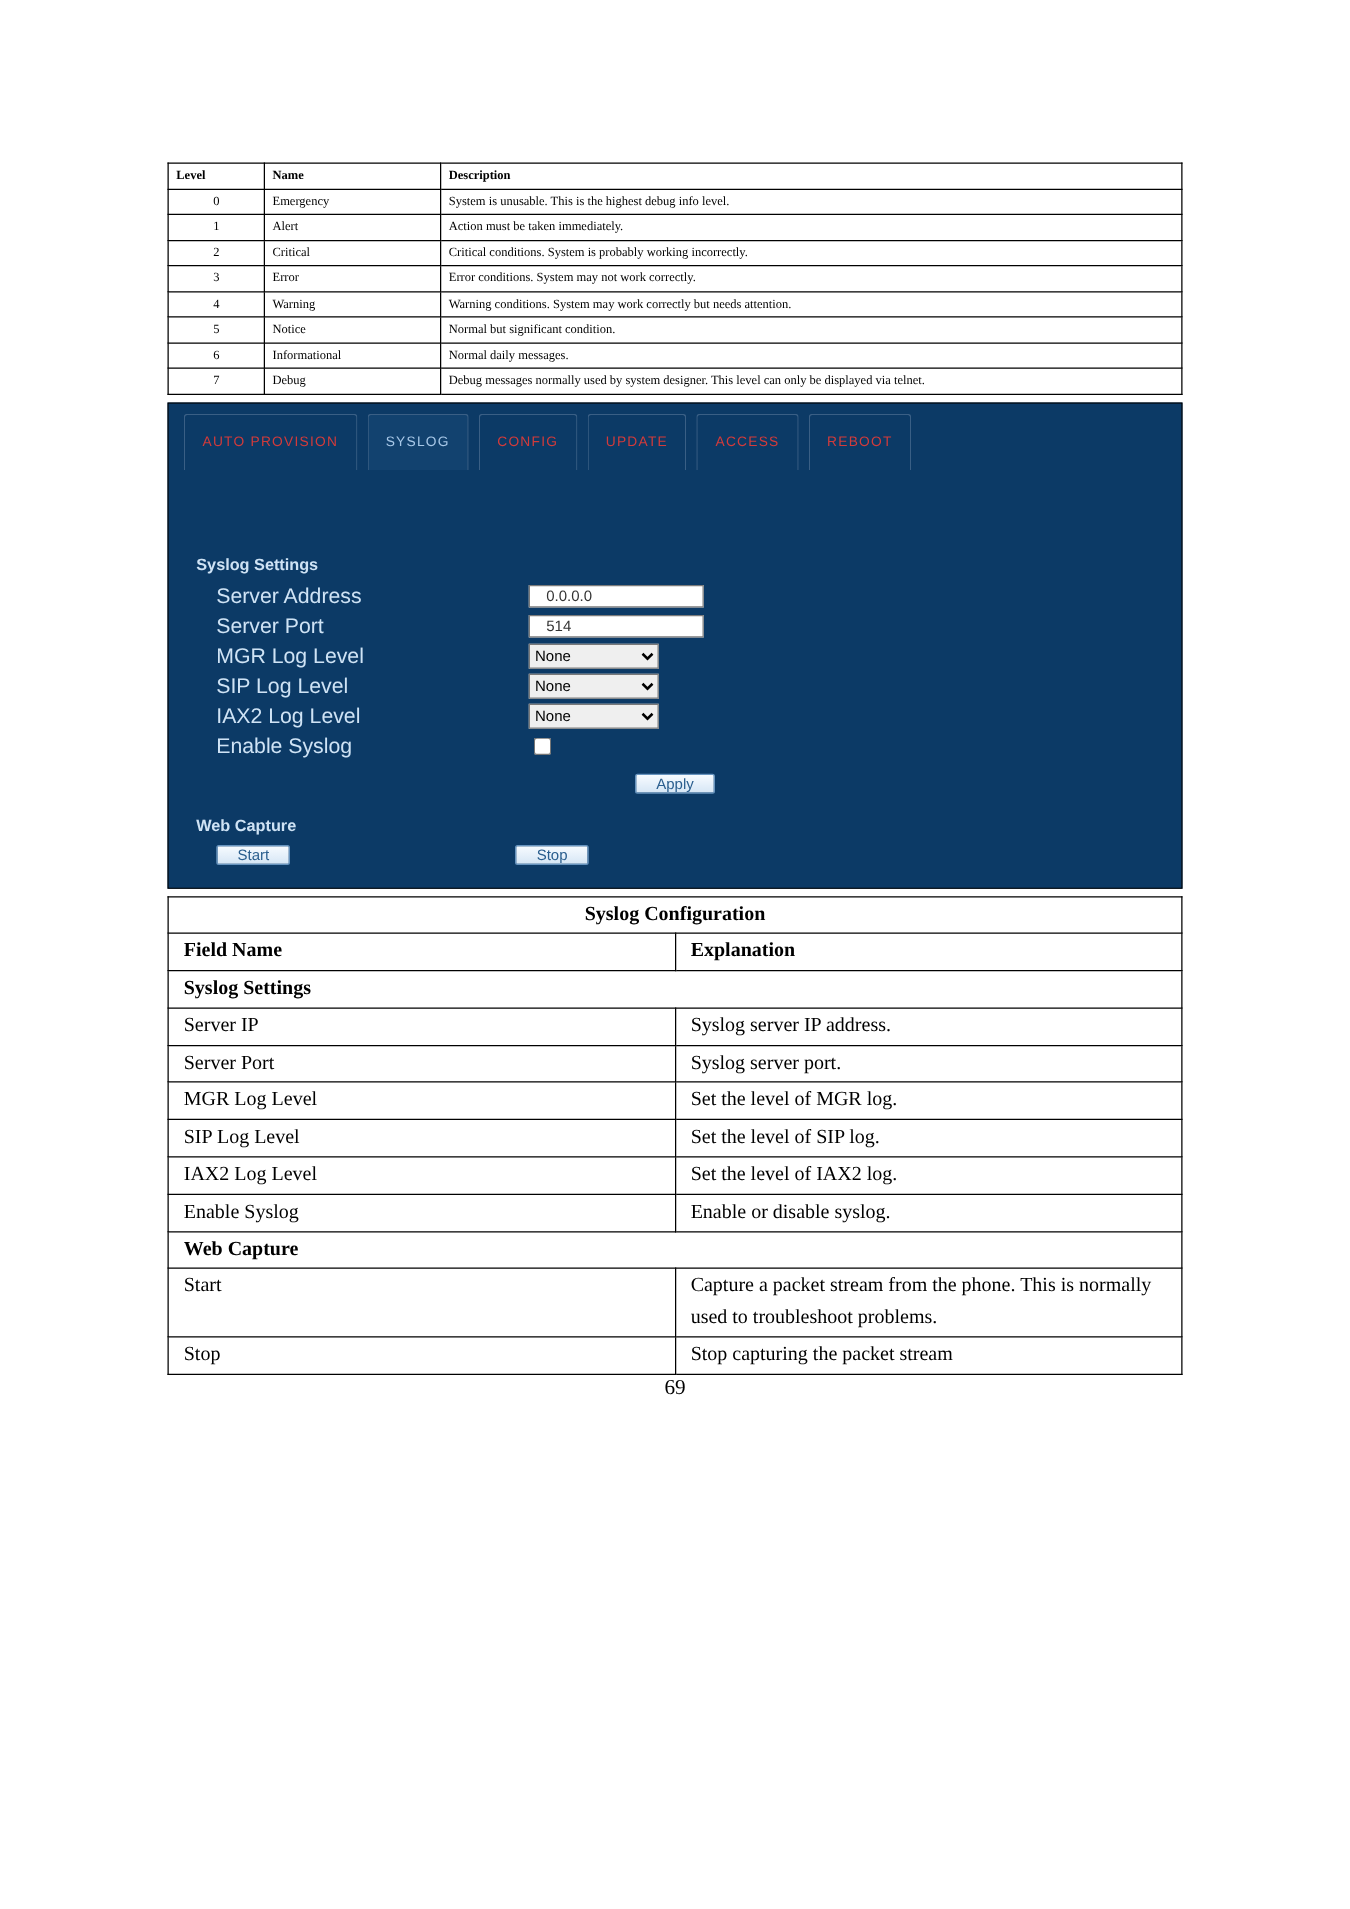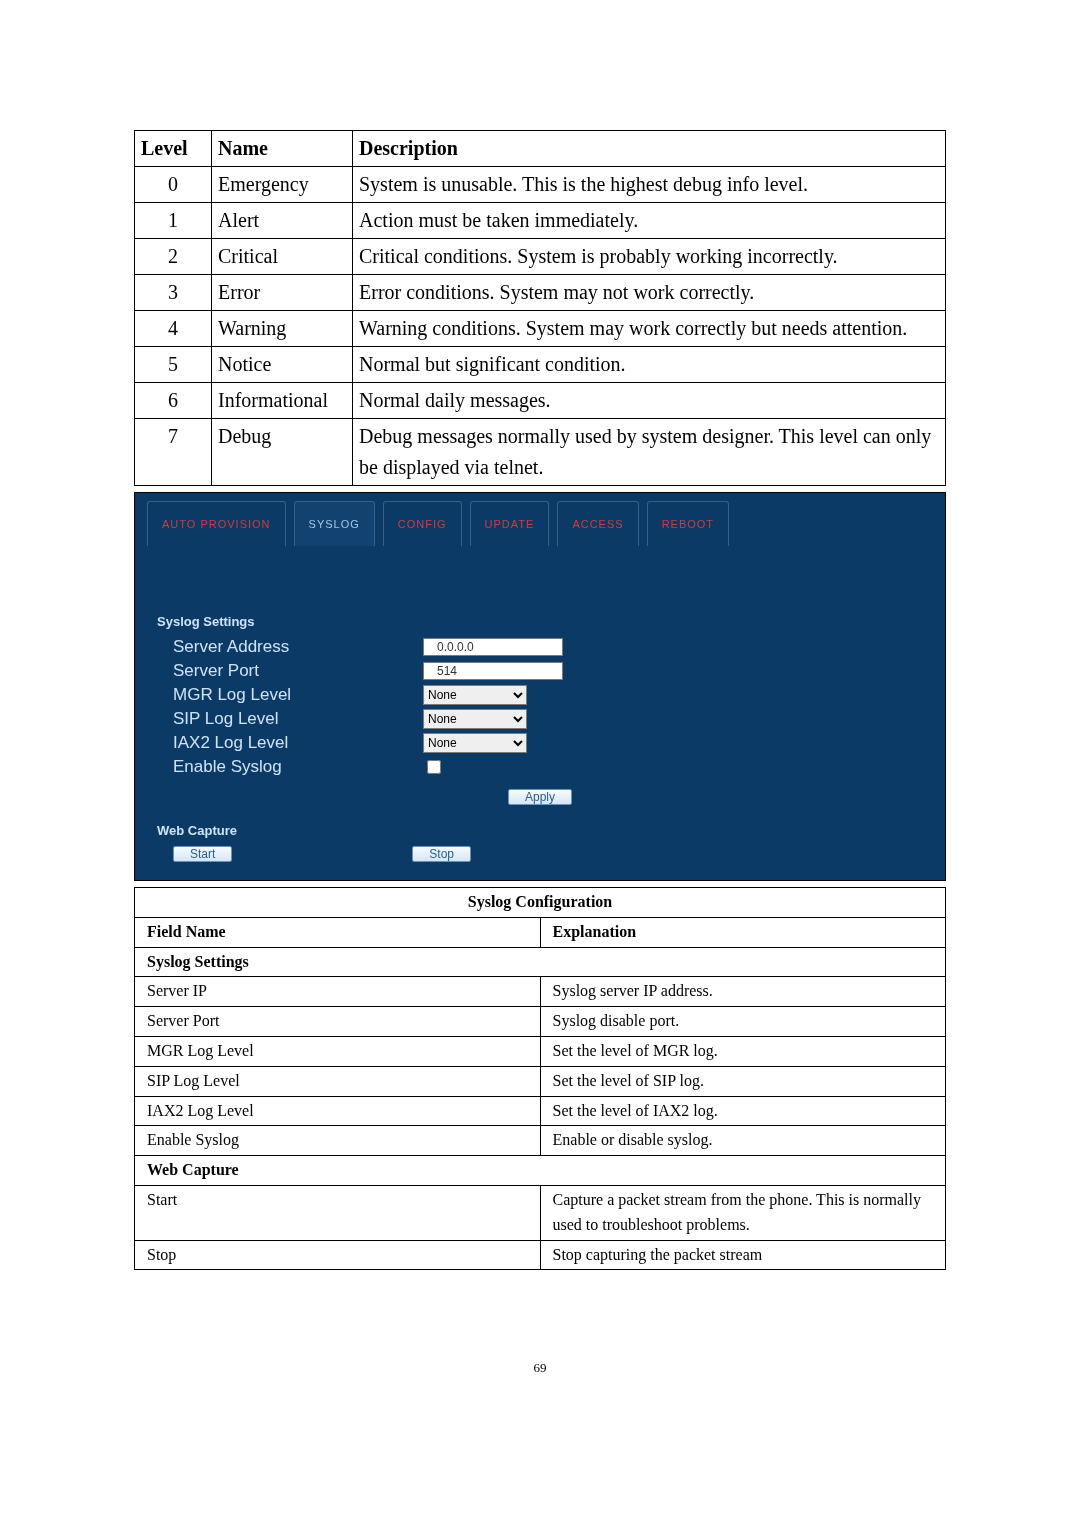--- a/index.html
+++ b/index.html
@@ -20,21 +20,21 @@
   
   table.doc {
     border-collapse: collapse;
     width: 100%;
     table-layout: fixed;
   }
   table.doc th, table.doc td {
     border: 1px solid #000;
     padding: 2px 6px;
     vertical-align: top;
-    font-size: 20px;
+    font-size: 10px;
     line-height: 1.55;
   }
   table.doc th {
     font-weight: bold;
     text-align: left;
   }
   .col-level { width: 64px; text-align: center; }
   td.col-level { text-align: center; }
   .col-name { width: 128px; }
   .col-desc { width: auto; }
@@ -133,22 +133,21 @@
     font-size: 16px;
     line-height: 1.55;
   }
   .t2-title { text-align: center; font-size: 20px; font-weight: bold; }
   .t2-field { width: 208px; }
   .t2-head { text-align: left; font-weight: bold; }
   .t2-section { font-weight: bold; }
 
   .page-num {
     text-align: center;
-    font-size: 13px;
-    margin-top: 90px;
+    font-size: 17px;
     color: #000;
   }
 </style>
 </head>
 <body>
 
 <div class="page">
 
   <table class="doc">
     <thead>
@@ -259,21 +258,21 @@
     <tr>
           <td colspan="2" class="t2-section">Syslog Settings</td>
         </tr>
 
     <tr>
           <td class="t2-field">Server IP</td>
           <td>Syslog server IP address.</td>
         </tr>
     <tr>
           <td class="t2-field">Server Port</td>
-          <td>Syslog disable port.</td>
+          <td>Syslog server port.</td>
         </tr>
     <tr>
           <td class="t2-field">MGR Log Level</td>
           <td>Set the level of MGR log.</td>
         </tr>
     <tr>
           <td class="t2-field">SIP Log Level</td>
           <td>Set the level of SIP log.</td>
         </tr>
     <tr>

